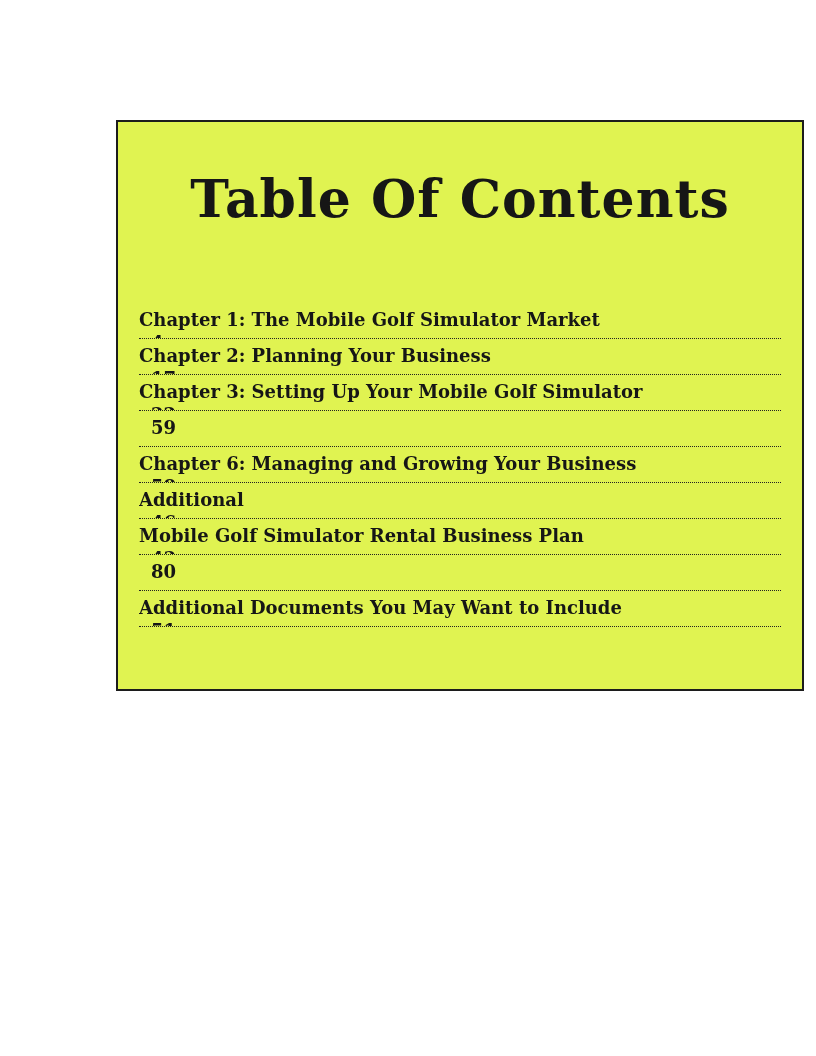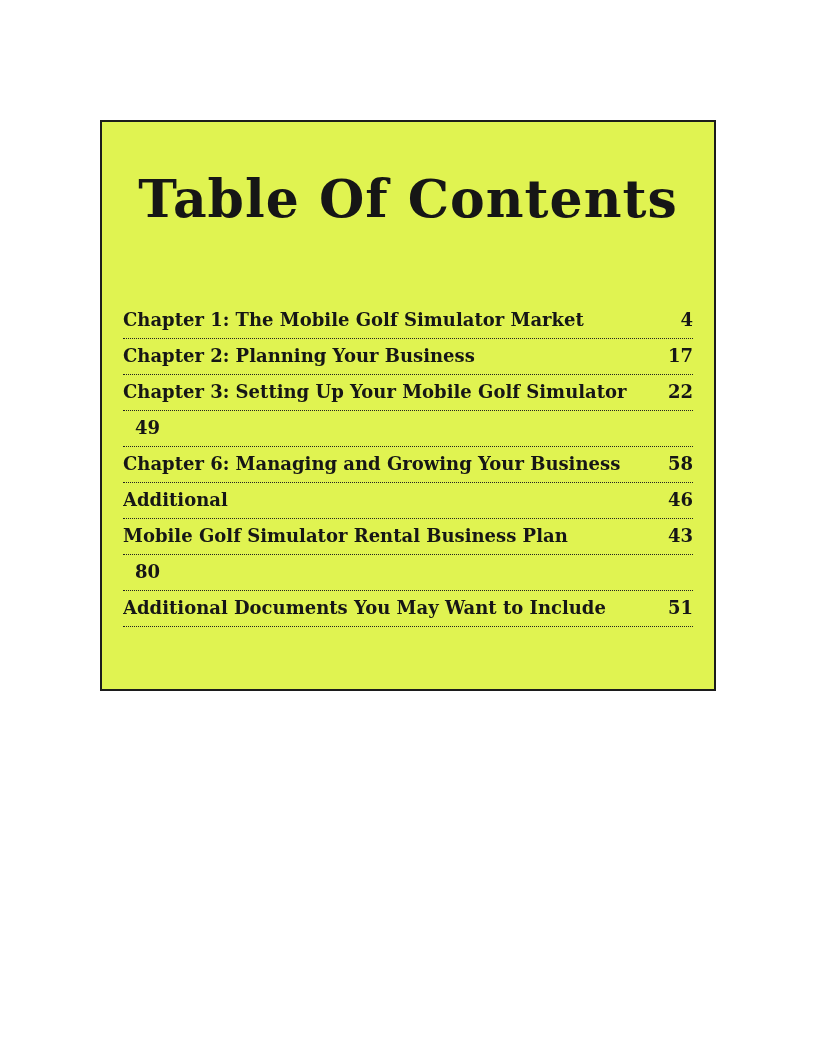--- a/index.html
+++ b/index.html
@@ -11,22 +11,22 @@
   html,body{margin:0;padding:0;}
   body{
     width:816px;height:1056px;
     background:var(--page-bg);
     font-family:"DejaVu Serif","Liberation Serif",serif;
     color:var(--ink);
     position:relative;
   }
   .toc-panel{
     position:absolute;
-    left:100px;top:120px;
-    width:616px;height:571px;
+    left:116px;top:120px;
+    width:688px;height:571px;
     box-sizing:border-box;
     background:var(--panel-bg);
     border:2px solid var(--panel-border);
   }
   .toc-title{
     margin:44px 0 0 0;
     text-align:center;
     font-size:52px;
     font-weight:700;
     letter-spacing:1px;
@@ -41,20 +41,21 @@
     justify-content:space-between;
     align-items:baseline;
     height:36px;
     box-sizing:border-box;
     padding-top:6px;
     border-bottom:1px dotted #222;
     font-size:18px;
     font-weight:700;
     line-height:1.25;
     overflow:hidden;
+    flex-direction:column;
   }
   .toc-label{white-space:nowrap;}
   .toc-page{white-space:nowrap;padding-left:12px;}
 </style>
 </head>
 <body>
 
 <div class="toc-panel">
   <h1 class="toc-title">Table Of Contents</h1>
 
@@ -65,21 +66,21 @@
     </div>
     <div class="toc-row">
       <span class="toc-label">Chapter 2: Planning Your Business</span>
       <span class="toc-page">17</span>
     </div>
     <div class="toc-row">
       <span class="toc-label">Chapter 3: Setting Up Your Mobile Golf Simulator</span>
       <span class="toc-page">22</span>
     </div>
     <div class="toc-row">
-      <span class="toc-page">49</span>
+      <span class="toc-page">59</span>
     </div>
     <div class="toc-row">
       <span class="toc-label">Chapter 6: Managing and Growing Your Business</span>
       <span class="toc-page">58</span>
     </div>
     <div class="toc-row">
       <span class="toc-label">Additional</span>
       <span class="toc-page">46</span>
     </div>
     <div class="toc-row">

